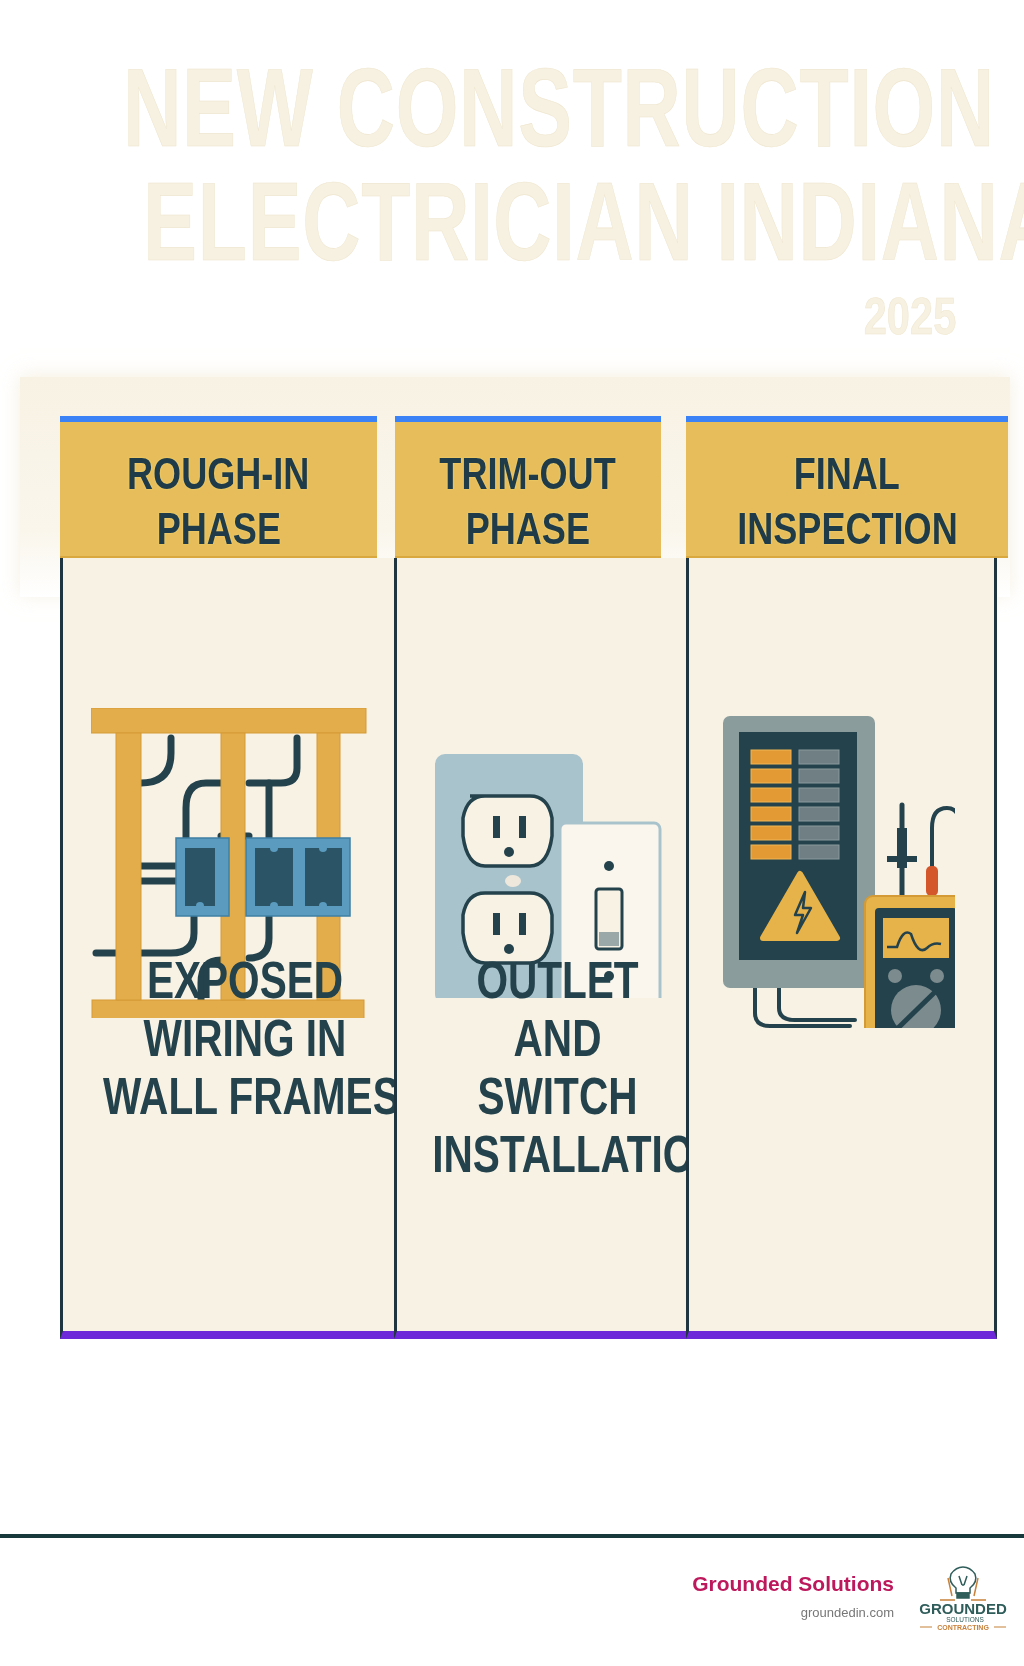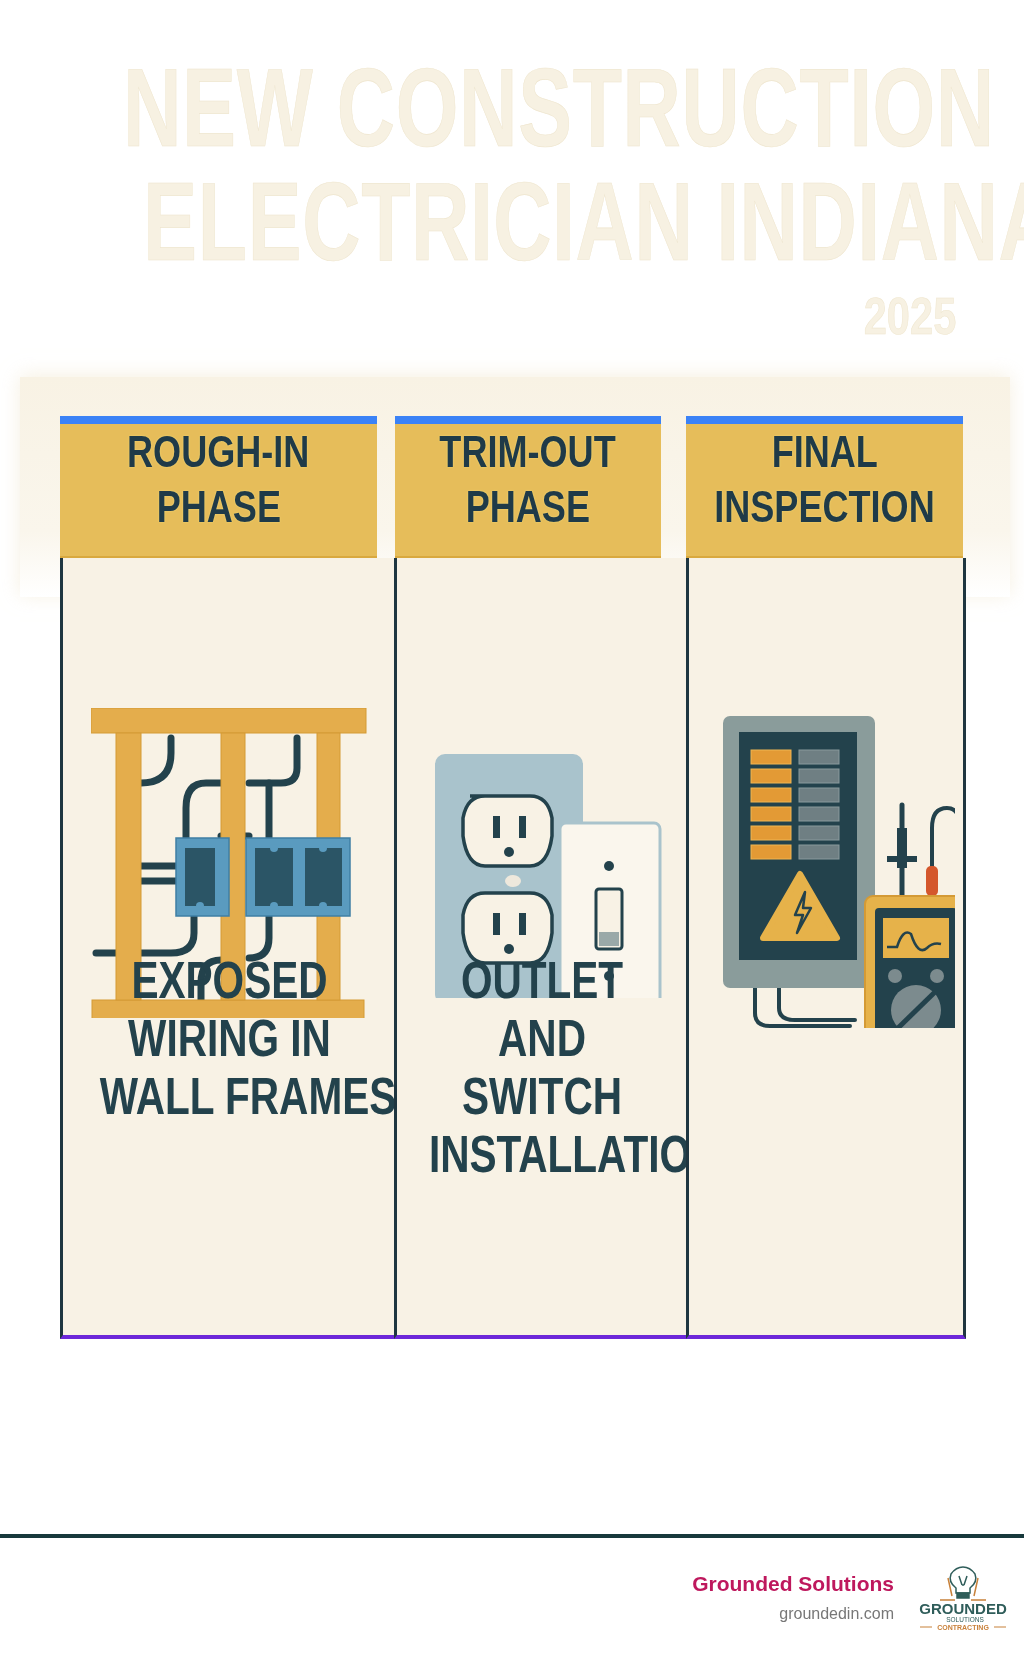--- a/index.html
+++ b/index.html
@@ -29,34 +29,35 @@
     background:linear-gradient(to bottom, #f8f2e4 0%, #faf6ec 70%, rgba(255,255,255,0) 100%);
     box-shadow: 0 -2px 18px rgba(240,230,205,0.6);
   }
   .board {
     position:absolute; left:60px; top:416px; width:903px; height:923px;
   }
   .col-body {
     position:absolute; top:142px; bottom:0;
     background:#f8f2e5;
     border-left:3px solid #1f3640;
-    border-bottom:4px solid #6d28d9;
+    border-bottom:8px solid #6d28d9;
+    padding-left:31px;
   }
   #c1 { left:0; width:333px; }
   #c2 { left:334px; width:290px;text-decoration:underline; }
   #c3 { left:626px; width:274px; border-right:3px solid #1f3640; }
   .col-head {
     position:absolute; top:0; height:142px; background:#e6bd5a;
-    border-top:8px solid #3b82f6; border-bottom:2px solid #d9a93f;
+    border-top:6px solid #3b82f6; border-bottom:2px solid #d9a93f;
     box-sizing:border-box;
-    display:flex; flex-direction:column; align-items:center; justify-content:flex-start;
+    display:flex; flex-direction:column; align-items:center; justify-content:flex-end;
   }
   #h1 { left:0; width:317px; }
   #h2 { left:335px; width:266px; }
-  #h3 { left:626px; width:277px; }
+  #h3 { left:626px; width:322px; }
   .head-line {
     font-family:"Liberation Sans", sans-serif; font-weight:700;
     font-size:44px; line-height:55px; color:#1f3a48;
     transform:scaleX(0.82); white-space:nowrap;
     text-shadow: 0 0 2px #f5df7a;
   }
   .desc {
     position:absolute; top:393px; left:0; right:0; text-align:center;
   }
   .desc-line {
@@ -72,21 +73,21 @@
   .divider {
     position:absolute; left:0; top:1534px; width:1024px; height:4px; background:#17393c;
   }
   #brand-name {
     position:absolute; right:130px; top:1572px;
     font-family:"Liberation Sans", sans-serif; font-weight:700; font-size:21px; color:#be185d;
     white-space:nowrap;
   }
   #brand-url {
     position:absolute; right:130px; top:1605px;
-    font-family:"Liberation Sans", sans-serif; font-size:16px; color:#777;
+    font-family:"Liberation Sans", sans-serif; font-size:13px; color:#777;
     white-space:nowrap;
   }
   #logo { position:absolute; left:918px; top:1566px; width:90px; height:68px;text-decoration:underline; }
 </style>
 </head>
 <body>
 
 <div>
   <div id="t1" class="title-line">NEW CONSTRUCTION</div>
   <div id="t2" class="title-line">ELECTRICIAN INDIANAPOLIS</div>

